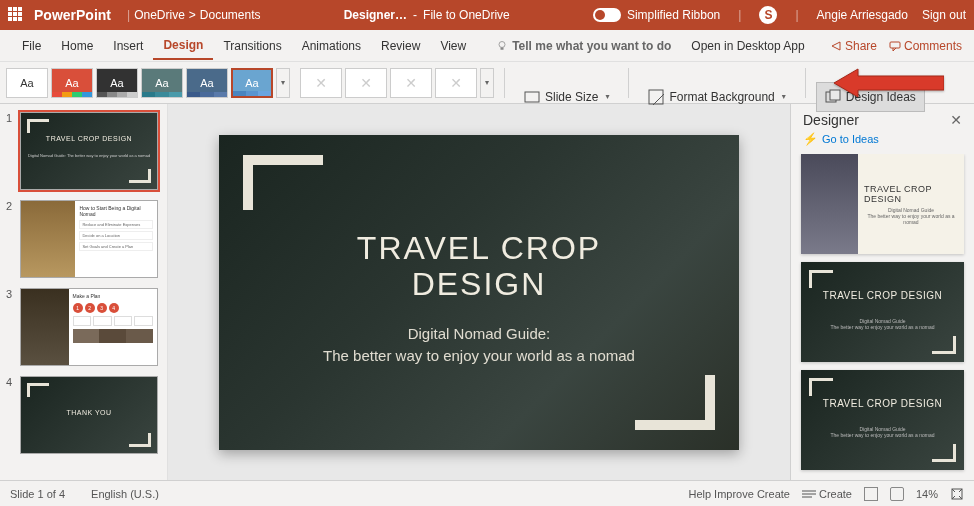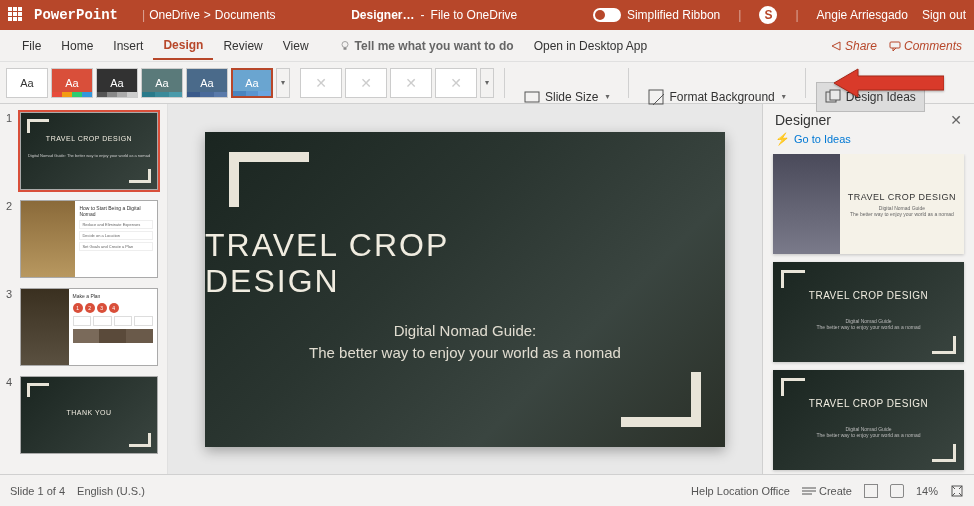--- a/index.html
+++ b/index.html
@@ -1,35 +1,35 @@
 <!DOCTYPE html>
 <html><head>
 <meta charset="utf-8">
 <style>
 * { margin: 0; padding: 0; box-sizing: border-box; font-family: "Segoe UI", Arial, sans-serif; }
 body { width: 974px; height: 506px; background: #f3f2f1; display: flex; flex-direction: column; overflow: hidden; }
 
 .titlebar { background: #b7472a; color: white; height: 30px; display: flex; align-items: center; padding: 0 8px; font-size: 12px; }
 .titlebar .grid-icon { width: 16px; height: 16px; display: grid; grid-template-columns: repeat(3,4px); grid-template-rows: repeat(3,4px); gap: 1px; margin-right: 10px; }
 .titlebar .grid-icon span { background: white; }
-.titlebar .app-name { font-weight: 600; font-size: 14px; margin-right: 20px; font-family: Liberation Mono, monospace; }
+.titlebar .app-name { font-weight: 600; font-size: 14px; margin-right: 12px; }
 .titlebar .divider { color: rgba(255,255,255,0.5); margin: 0 4px; }
 .titlebar .center { flex: 1; text-align: center; display: flex; justify-content: center; gap: 6px; }
 .titlebar .right { display: flex; align-items: center; gap: 14px; }
 .toggle { width: 28px; height: 14px; background: white; border-radius: 7px; position: relative; }
 .toggle::after { content: ""; width: 10px; height: 10px; background: #b7472a; border-radius: 50%; position: absolute; left: 2px; top: 2px; }
 .skype-icon { width: 18px; height: 18px; background: white; border-radius: 50%; display: flex; align-items: center; justify-content: center; color: #b7472a; font-weight: bold; font-size: 12px; }
 
 .menubar { background: #f3f2f1; height: 32px; display: flex; align-items: center; padding: 0 12px; font-size: 12px; color: #333; border-bottom: 1px solid #e0e0e0; }
 .menubar .tab { padding: 6px 10px; cursor: pointer; }
 .menubar .tab.active { color: #b7472a; border-bottom: 2px solid #b7472a; font-weight: 600; }
 .menubar .spacer { flex: 1; }
 .menubar .tell-me { display: flex; align-items: center; gap: 4px; color: #666; font-weight: bold; }
 .menubar .bulb { width: 12px; height: 12px; }
-.menubar .right-actions { display: flex; gap: 12px; font-style: italic; }
+.menubar .right-actions { display: flex; gap: 12px; }
 .menubar .share { color: #b7472a; display: flex; align-items: center; gap: 3px; }
 .menubar .comments { color: #b7472a; display: flex; align-items: center; gap: 3px; }
 
 .ribbon { background: #f3f2f1; height: 42px; display: flex; align-items: center; padding: 0 6px; border-bottom: 1px solid #d0d0d0; gap: 4px; position: relative; }
 .theme-gallery { display: flex; gap: 3px; align-items: center; }
 .theme-thumb { width: 42px; height: 30px; border: 1px solid #ccc; display: flex; align-items: center; justify-content: center; font-size: 11px; position: relative; }
 .theme-thumb.t0 { background: white; color: #333; }
 .theme-thumb.t1 { background: #d94f3a; color: white; }
 .theme-thumb.t2 { background: #323232; color: white; }
 .theme-thumb.t3 { background: #5a7a7a; color: white; }
@@ -76,43 +76,43 @@
 .thumb3-steps span { width: 10px; height: 10px; background: #d94f3a; border-radius: 50%; font-size: 5px; color: white; display: flex; align-items: center; justify-content: center; }
 .thumb3-boxes { display: flex; gap: 2px; margin-top: 3px; }
 .thumb3-boxes span { flex: 1; height: 10px; border: 1px solid #ddd; }
 .thumb3-imgrow { display: flex; margin-top: 3px; }
 .thumb3-imgrow span { flex: 1; height: 14px; background: #888; }
 
 .canvas-pane { flex: 1; background: #e8e8e8; display: flex; align-items: center; justify-content: center; padding: 20px; }
 .slide { width: 520px; height: 315px; background: linear-gradient(135deg, #1a2520 0%, #2a3530 40%, #3a4540 70%, #2a3028 100%); position: relative; box-shadow: 0 4px 12px rgba(0,0,0,0.3); }
 .slide .bracket-tl { position: absolute; top: 20px; left: 24px; width: 80px; height: 55px; border: 10px solid #e8e4d8; border-right: none; border-bottom: none; }
 .slide .bracket-br { position: absolute; bottom: 20px; right: 24px; width: 80px; height: 55px; border: 10px solid #e8e4d8; border-left: none; border-top: none; }
-.slide .title { position: absolute; top: 95px; left: 0; right: 0; color: #f0ece0; font-size: 32px; font-weight: 400; letter-spacing: 2px; line-height: 1.15; }
+.slide .title { position: absolute; top: 95px; left: 0; right: 0; text-align: center; color: #f0ece0; font-size: 32px; font-weight: 400; letter-spacing: 2px; line-height: 1.15; }
 .slide .subtitle { position: absolute; top: 188px; left: 0; right: 0; text-align: center; color: #e0dcd0; font-size: 15px; line-height: 1.5; }
 
-.designer-pane { width: 212px; background: #f3f2f1; border-left: 1px solid #d0d0d0; display: flex; flex-direction: column; }
+.designer-pane { width: 184px; background: #f3f2f1; border-left: 1px solid #d0d0d0; display: flex; flex-direction: column; }
 .designer-header { padding: 8px 12px 4px; display: flex; justify-content: space-between; align-items: center; }
 .designer-header h3 { font-size: 14px; font-weight: 400; color: #333; }
 .designer-close { font-size: 14px; color: #666; cursor: pointer; }
 .goto-ideas { padding: 0 12px 8px; font-size: 11px; color: #0078d4; display: flex; align-items: center; gap: 4px; cursor: pointer; }
 .goto-ideas .bolt { color: #f0a020; font-size: 12px; }
 .designer-list { flex: 1; overflow-y: auto; padding: 0 10px; }
 .design-card { width: 100%; height: 100px; margin-bottom: 8px; position: relative; background: #2a3530; box-shadow: 0 1px 3px rgba(0,0,0,0.2); overflow: hidden; }
 .design-card.d0 { display: flex; }
 .design-card.d0 .left-img { width: 35%; background: linear-gradient(180deg, #4a4a5a, #7a7a8a); }
 .design-card.d0 .right-box { width: 65%; background: #f5f2e8; display: flex; flex-direction: column; align-items: center; justify-content: center; padding: 6px; }
 .design-card.d0 .t { font-size: 9px; color: #333; letter-spacing: 0.5px; }
 .design-card.d0 .s { font-size: 5px; color: #666; text-align: center; margin-top: 3px; }
 .design-card.d1, .design-card.d2 { background: linear-gradient(135deg, #1a2520 0%, #2a3530 50%, #3a4540 100%); }
 .design-card .btl { position: absolute; top: 8px; left: 8px; width: 24px; height: 18px; border: 3px solid #e8e4d8; border-right: none; border-bottom: none; }
 .design-card .bbr { position: absolute; bottom: 8px; right: 8px; width: 24px; height: 18px; border: 3px solid #e8e4d8; border-left: none; border-top: none; }
 .design-card .ct { position: absolute; top: 28px; left: 0; right: 0; text-align: center; color: #f0ece0; font-size: 10px; letter-spacing: 0.5px; }
 .design-card .cs { position: absolute; top: 56px; left: 0; right: 0; text-align: center; color: #bbb; font-size: 5px; }
 
-.statusbar { height: 32px; background: #f3f2f1; border-top: 1px solid #d0d0d0; display: flex; align-items: center; padding: 0 10px; font-size: 11px; color: #555; }
+.statusbar { height: 26px; background: #f3f2f1; border-top: 1px solid #d0d0d0; display: flex; align-items: center; padding: 0 10px; font-size: 11px; color: #555; }
 .statusbar .spacer { flex: 1; }
 .statusbar .sb-item { margin-left: 12px; display: flex; align-items: center; gap: 3px; }
 .sb-icon { width: 14px; height: 14px; border: 1px solid #888; display: inline-block; }
 </style>
 </head>
 <body>
 
 <div class="titlebar">
   <div class="grid-icon">
     <span></span>
@@ -148,20 +148,22 @@
     <span>Angie Arriesgado</span>
     <span>Sign out</span>
   </div>
 </div>
 
 <div class="menubar">
   <div class="tab">File</div>
   <div class="tab">Home</div>
   <div class="tab">Insert</div>
   <div class="tab active">Design</div>
+  <div class="tab">Transitions</div>
+  <div class="tab">Animations</div>
   <div class="tab">Review</div>
   <div class="tab">View</div>
   <div style="width:20px;"></div>
   <div class="tell-me">
     <svg class="bulb" viewBox="0 0 16 16">
         <circle cx="8" cy="6" r="4" fill="none" stroke="#888" stroke-width="1"></circle>
         <rect x="6" y="10" width="4" height="3" fill="#888"></rect>
       </svg>
     <span>Tell me what you want to do</span>
   </div>
@@ -379,23 +381,23 @@
         <div class="ct">TRAVEL CROP DESIGN</div>
         <div class="cs"><span>Digital Nomad Guide</span><br><span>The better way to enjoy your world as a nomad</span></div>
       </div>
     </div>
   </div>
 
 </div>
 
 <div class="statusbar">
   <span>Slide 1 of 4</span>
-  <span style="margin-left:12px;">English (U.S.)</span>
+  <span style="margin-left:26px;">English (U.S.)</span>
   <div class="spacer"></div>
-  <span class="sb-item">Help Location Office</span>
+  <span class="sb-item">Help Improve Create</span>
   <span class="sb-item">
     <svg width="14" height="10" viewBox="0 0 14 10">
         <line x1="0" y1="2" x2="14" y2="2" stroke="#555"></line>
         <line x1="0" y1="5" x2="14" y2="5" stroke="#555"></line>
         <line x1="0" y1="8" x2="10" y2="8" stroke="#555"></line>
       </svg>
     <span>Create</span>
   </span>
   <span class="sb-item">
       <span class="sb-icon"></span>

